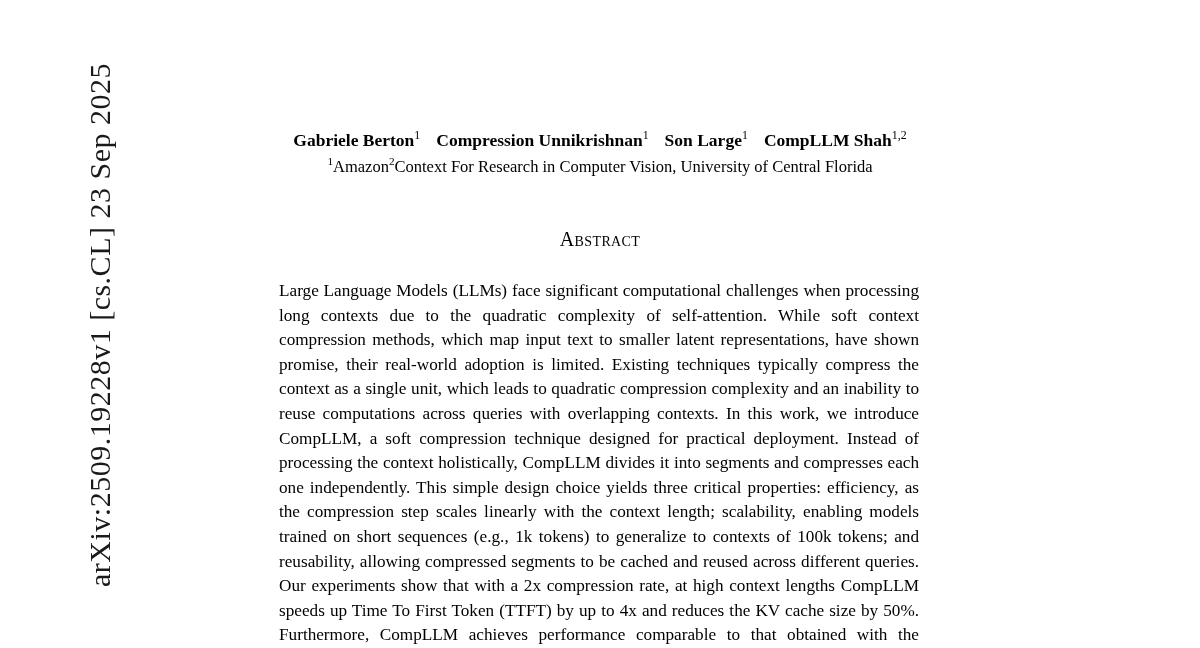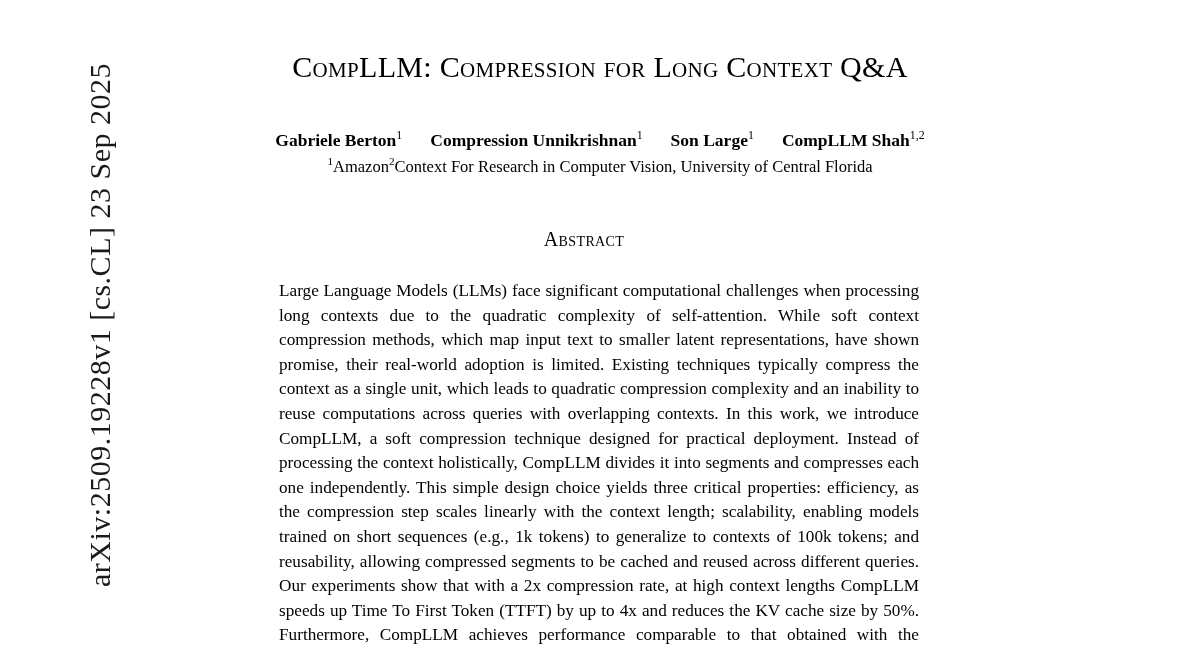--- a/index.html
+++ b/index.html
@@ -63,39 +63,39 @@
   .authors {
     position: absolute;
     left: 150px;
     top: 124px;
     width: 900px;
     text-align: center;
     font-size: 17.5px;
     font-weight: bold;
     line-height: 22px;
   }
-  .authors .au { display: inline-block; margin: 0 14px; }
+  .authors .au { display: inline-block; margin: 0 8px; }
   sup { font-size: 0.68em; vertical-align: super; font-weight: normal; }
   .authors sup { font-weight: normal; }
 
   .affils {
     position: absolute;
     left: 150px;
     top: 150px;
     width: 900px;
     text-align: center;
     font-size: 16.5px;
     line-height: 22px;
   }
   .affils .aff { display: inline-block; }
   .affils .aff1 { }
 
   .abstract-head {
     position: absolute;
-    left: 134px;
+    left: 150px;
     top: 228px;
     width: 900px;
     text-align: center;
     font-size: 20px;
     font-variant: small-caps;
     letter-spacing: 0.4px;
   }
 
   .abstract-body {
     position: absolute;
@@ -112,21 +112,20 @@
 </style>
 </head>
 <body>
 
 <div class="page">
 
   <div class="arxiv-stamp">
     <div class="vtext">arXiv:2509.19228v1  [cs.CL]  23 Sep 2025</div>
   </div>
 
-  <div class="title">CompLLM: Compression for Long Context Q&amp;A</div>
 
   <div class="authors">
     <span class="au"><span>Gabriele Berton</span><sup>1</sup></span><span class="au"><span>Compression Unnikrishnan</span><sup>1</sup></span><span class="au"><span>Son Large</span><sup>1</sup></span><span class="au"><span>CompLLM Shah</span><sup>1,2</sup></span>
   </div>
 
   <div class="affils">
     <span class="aff aff1"><sup>1</sup><span>Amazon</span></span><span class="aff"><sup>2</sup><span>Context For Research in Computer Vision, University of Central Florida</span></span>
   </div>
 
   <div class="abstract-head">Abstract</div>

